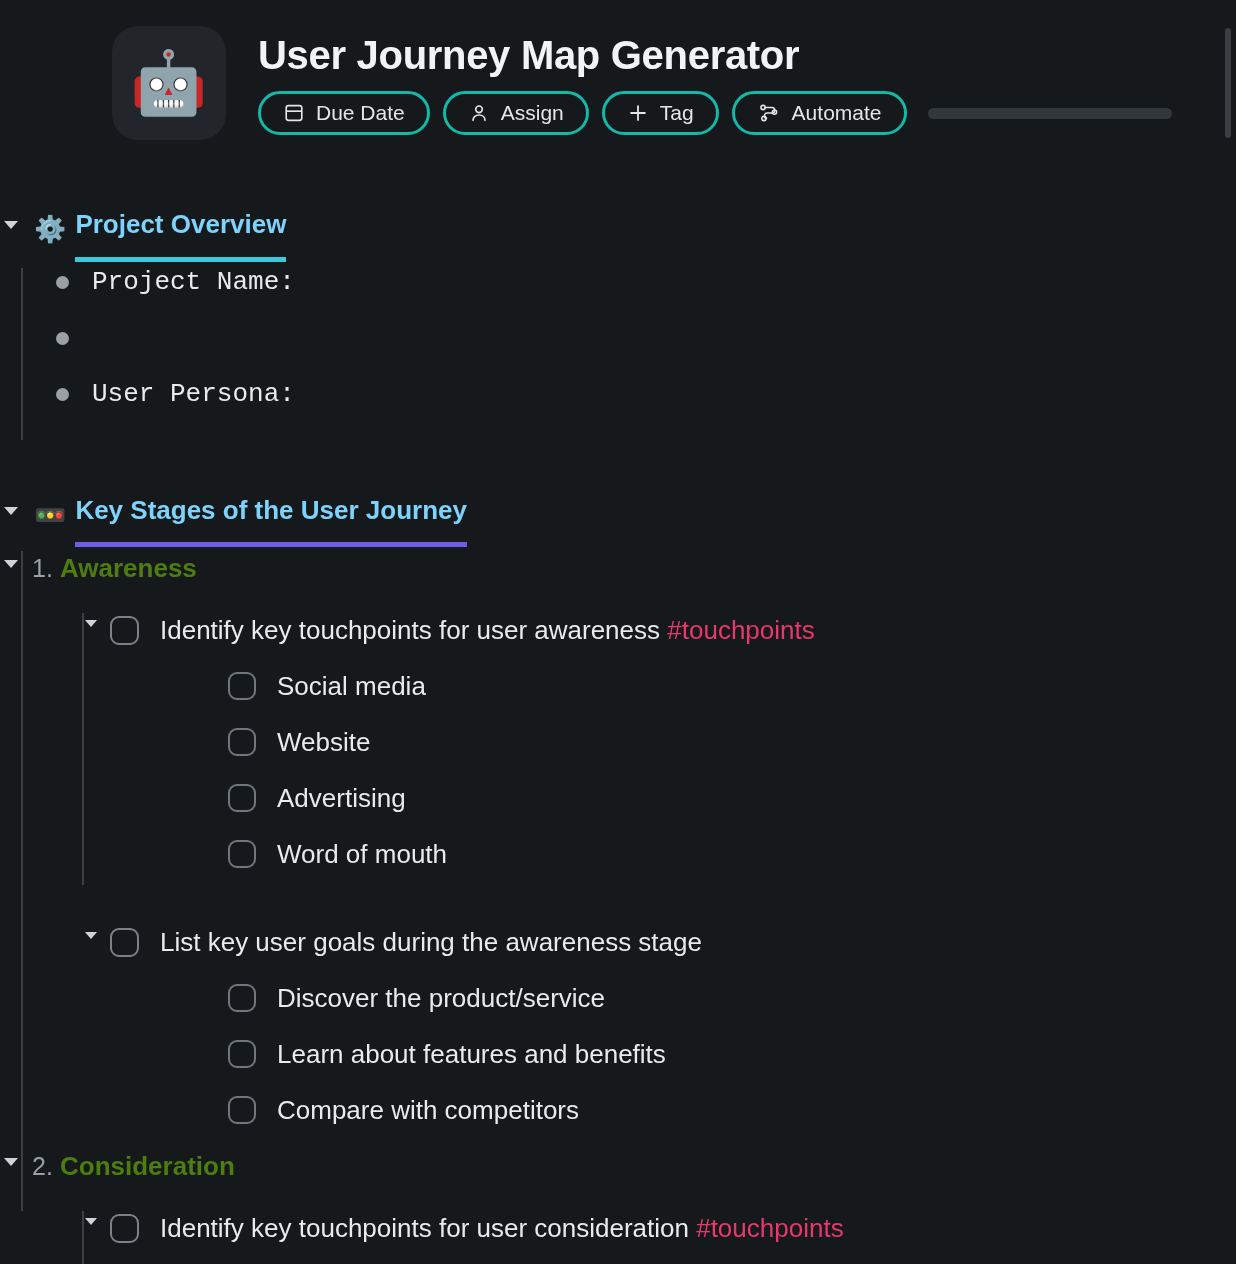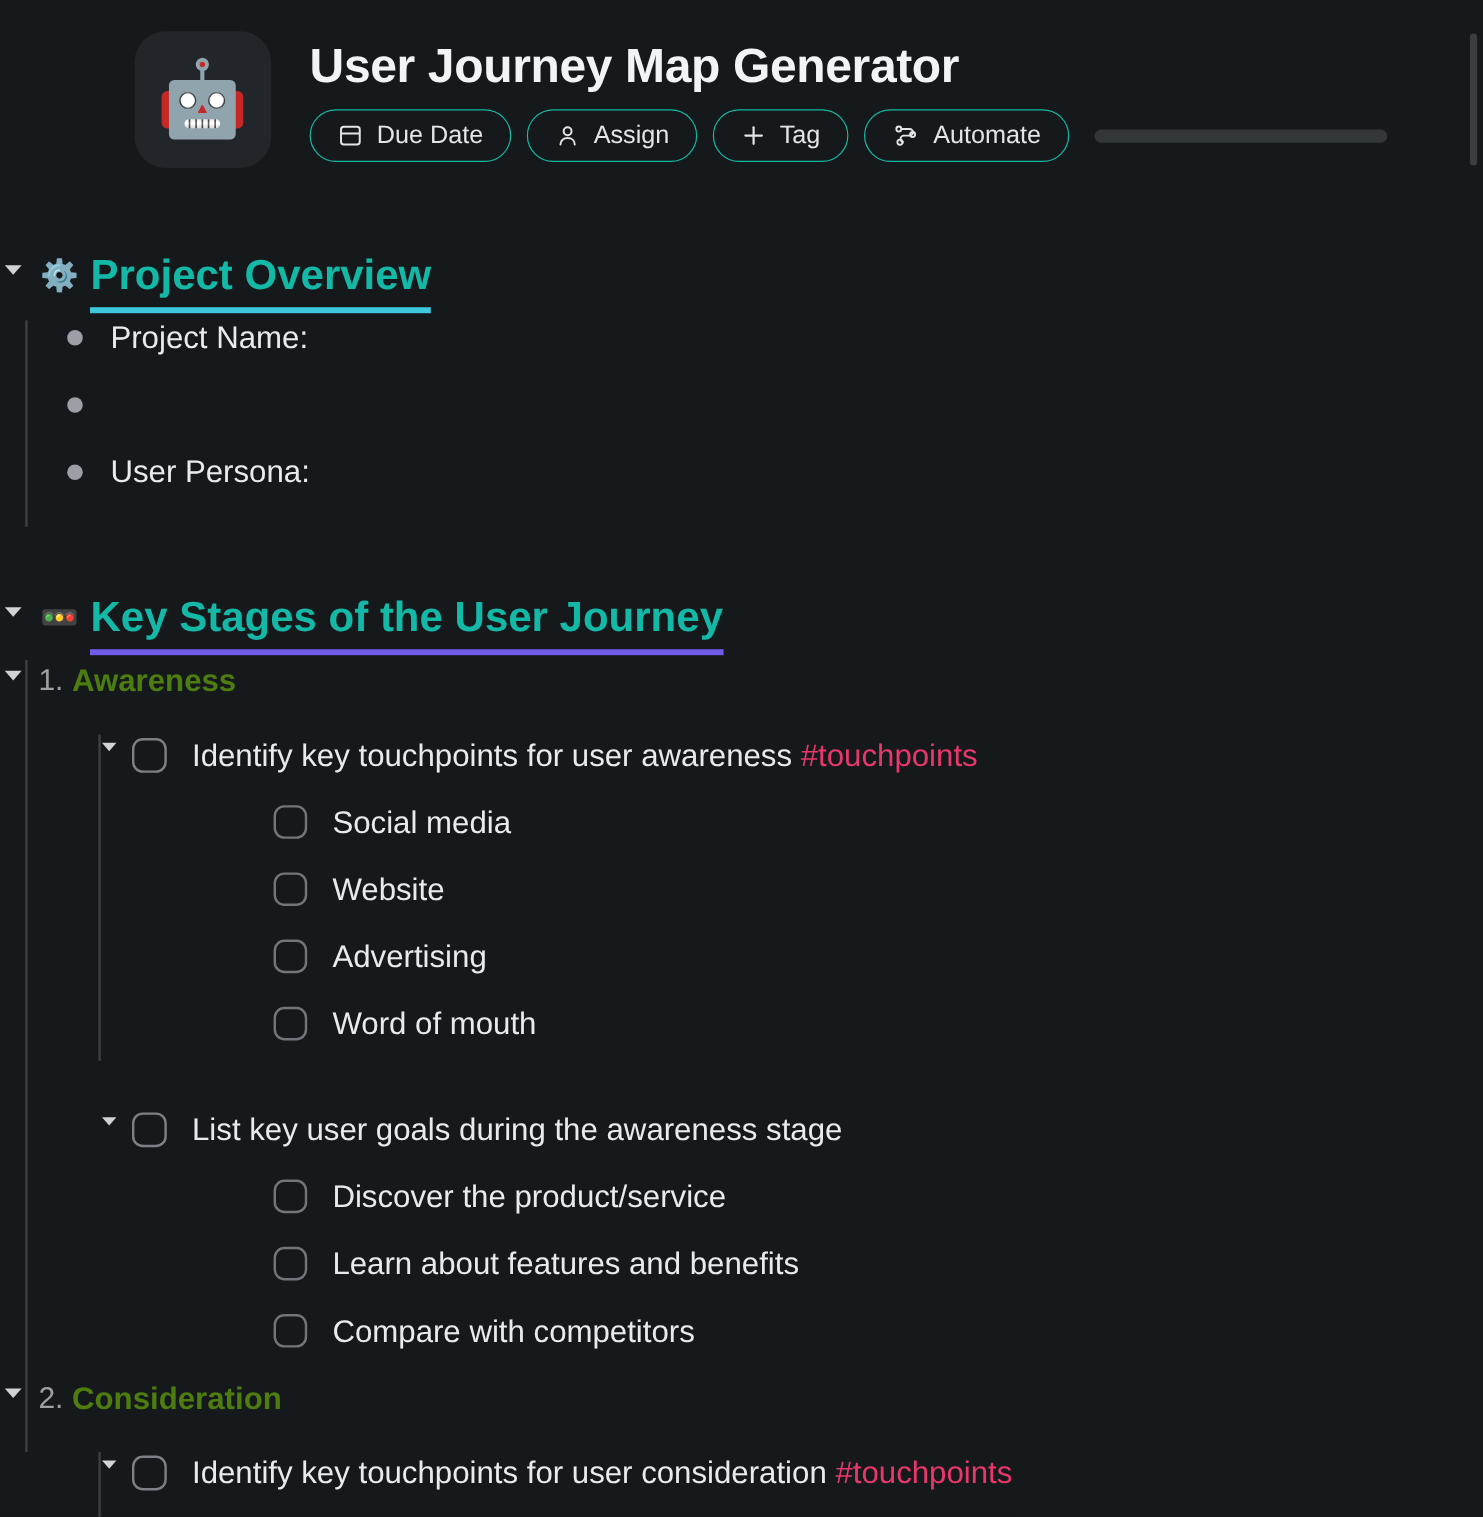--- a/index.html
+++ b/index.html
@@ -55,21 +55,21 @@
     align-items: center;
     gap: 13px;
     margin-top: 13px;
   }
   .tb-btn {
     display: inline-flex;
     align-items: center;
     gap: 11px;
     height: 44px;
     padding: 0 22px;
-    border: 1px solid #14b8a6;
+    border: 3px solid #14b8a6;
     border-radius: 23px;
     background: transparent;
     color: #e3e5e8;
     font-size: 21px;
     font-family: "Liberation Sans", sans-serif;
     white-space: nowrap;
     cursor: pointer;
   }
   .tb-btn svg { display: block; }
   .tb-progress {
@@ -122,25 +122,25 @@
     padding-left: 12px;
   }
   .sec-emoji {
     font-size: 26px;
     line-height: 1;
     margin-right: 9px;
     padding-top: 8px;
     flex: 0 0 auto;
   }
   .sec-title {
-    font-size: 35px;
+    font-size: 26px;
     font-weight: 700;
-    color: #14b8a6;
+    color: #7dd3fc;
     line-height: 1.25;
-    padding-bottom: 4px;
+    padding-bottom: 16px;
     white-space: nowrap;
   }
   .sec-title.cyan { border-bottom: 5px solid #3ec8dc; }
   .sec-title.purple { border-bottom: 5px solid #6c5ce7; }
 
   
   .guide {
     position: absolute;
     width: 2px;
     background: #3c4045;
@@ -160,20 +160,21 @@
     background: #9aa0a6;
     margin-top: 14px;
     margin-right: 23px;
     flex: 0 0 auto;
   }
   .bullet-text {
     font-size: 26px;
     color: #e8eaed;
     line-height: 40px;
     white-space: nowrap;
+    font-family: Liberation Mono, monospace;
   }
 
   
   .num-row { height: 60px; align-items: flex-start; }
   .num-marker {
     width: 38px;
     flex: 0 0 38px;
     text-align: left;
     padding-left: 10px;
     box-sizing: border-box;

